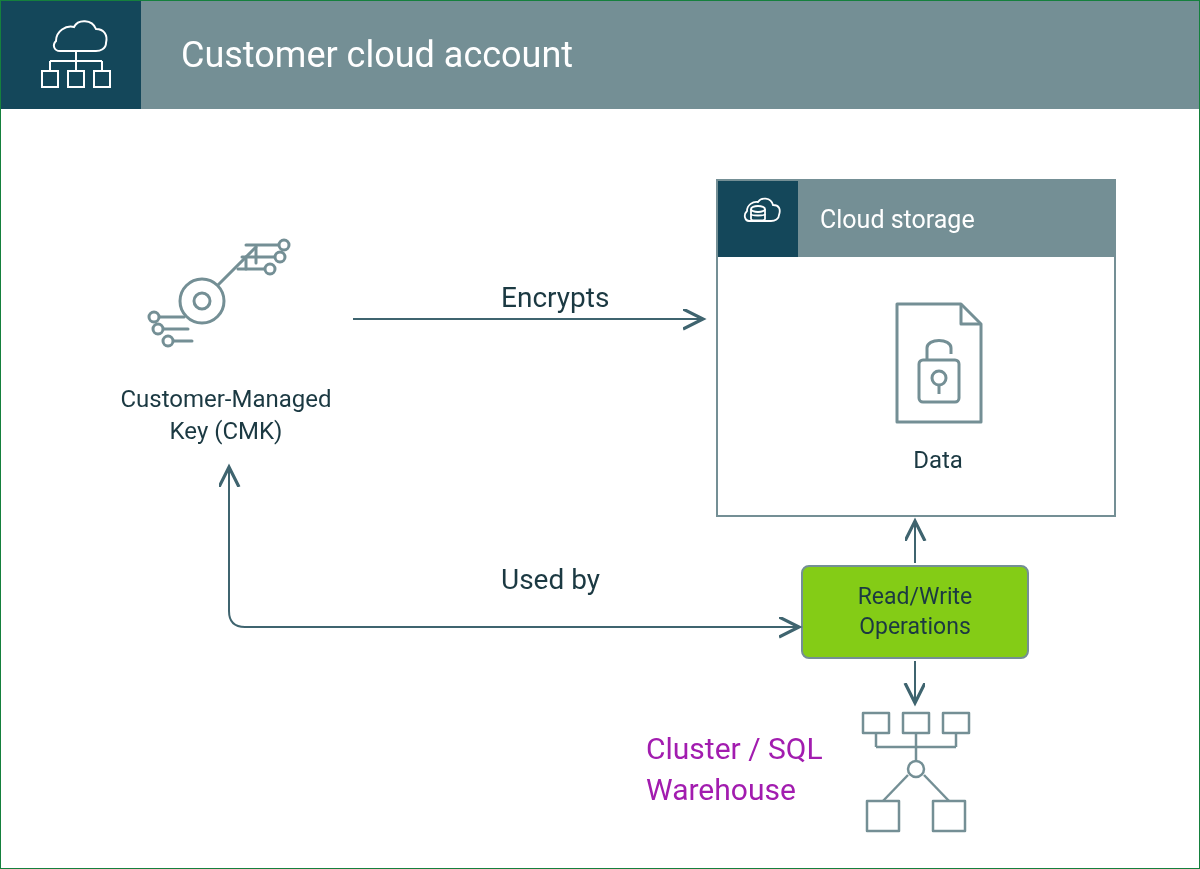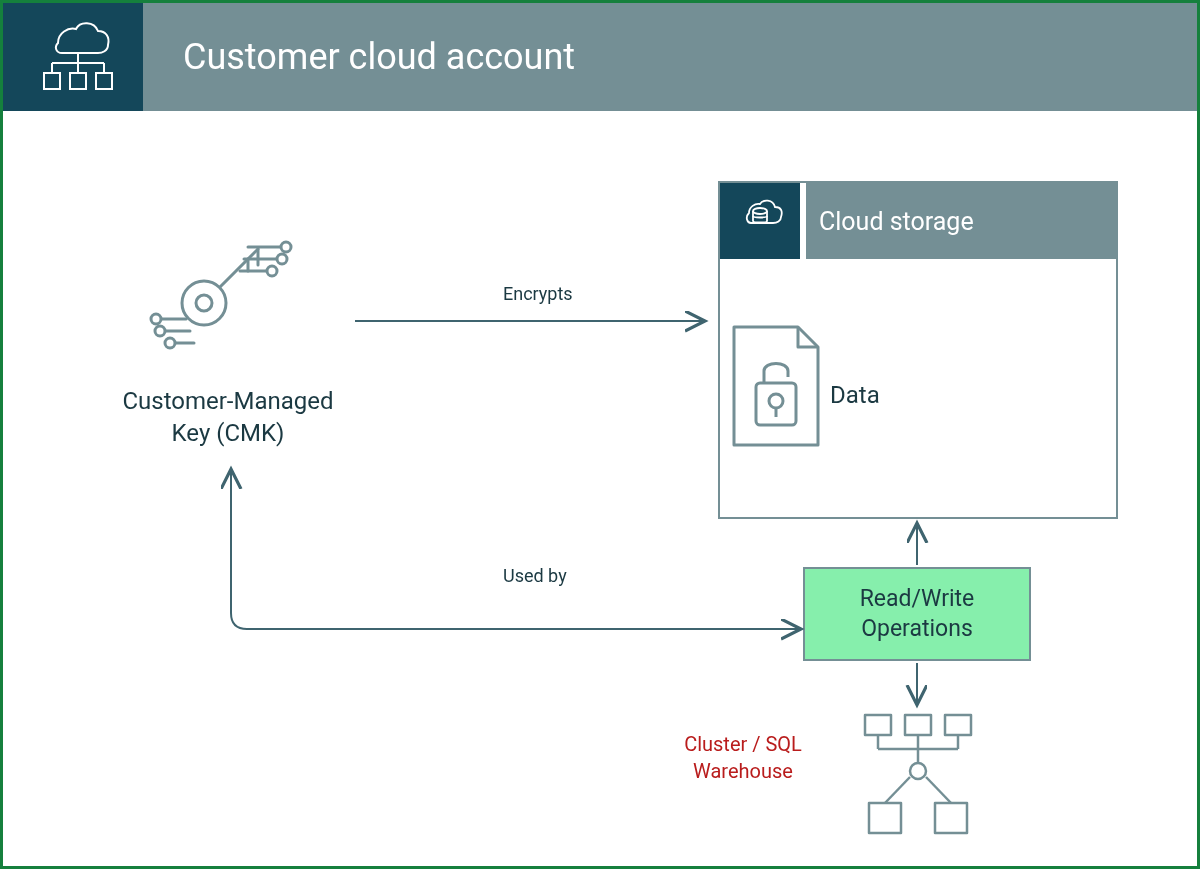--- a/index.html
+++ b/index.html
@@ -1,33 +1,33 @@
 <!DOCTYPE html>
 <html><head>
 <meta charset="utf-8">
 <style>
   * { box-sizing: border-box; margin: 0; padding: 0; }
   html, body { width: 1200px; height: 869px; font-family: -apple-system, BlinkMacSystemFont, "Segoe UI", Roboto, Helvetica, Arial, sans-serif; background: #fff; }
-  .frame { position: relative; width: 1200px; height: 869px; border: 3px solid #15803d; }
+  .frame { position: relative; width: 1200px; height: 869px; border: 1px solid #15803d; }
   .header { display: flex; align-items: stretch; height: 108px; }
   .header-icon-box { width: 140px; background: #14475a; display: flex; align-items: center; justify-content: center; }
   .header-title { flex: 1; background: #748f95; display: flex; align-items: center; padding-left: 40px; color: #fff; font-size: 36px; font-weight: 400; }
   .canvas { position: absolute; left: 0; top: 108px; right: 0; bottom: 0; }
   .cmk-block { position: absolute; left: 110px; top: 120px; width: 230px; text-align: center; color: #1b3942; }
   .cmk-label { margin-top: 20px; font-size: 24px; color: #1b3942; line-height: 1.35; }
   .cloud-storage { position: absolute; left: 715px; top: 70px; width: 400px; height: 338px; border: 2px solid #748f95; background: #fff; }
   .cs-header { display: flex; height: 76px; }
   .cs-icon-box { width: 80px; background: #14475a; display: flex; align-items: center; justify-content: center; }
-  .cs-title { flex: 1; background: #748f95; display: flex; align-items: center; padding-left: 13px; color: #fff; font-size: 25px; margin-left: 6px; }
-  .cs-body { display: flex; flex-direction: row; align-items: center; justify-content: flex-start; height: calc(100% - 76px); }
+  .cs-title { flex: 1; background: #748f95; display: flex; align-items: center; padding-left: 22px; color: #fff; font-size: 25px; }
+  .cs-body { display: flex; flex-direction: column; align-items: center; justify-content: center; height: calc(100% - 76px); padding-left: 44px; }
   .cs-data-label { margin-top: 14px; font-size: 24px; color: #1b3942; }
-  .rw-box { position: absolute; left: 800px; top: 456px; width: 228px; height: 94px; border: 2px solid #748f95; border-radius: 0; display: flex; align-items: center; justify-content: center; text-align: center; font-size: 23px; color: #1b3942; line-height: 1.3; background: #86efac; }
-  .cluster-label { position: absolute; left: 645px; top: 620px; width: 190px; text-align: center; font-size: 20px; color: #b91c1c; line-height: 1.35; }
+  .rw-box { position: absolute; left: 800px; top: 456px; width: 228px; height: 94px; border: 2px solid #748f95; border-radius: 8px; display: flex; align-items: center; justify-content: center; text-align: center; font-size: 23px; color: #1b3942; line-height: 1.3; background: #84cc16; }
+  .cluster-label { position: absolute; left: 645px; top: 620px; width: 190px; text-align: left; font-size: 30px; color: #a21caf; line-height: 1.35; }
   .cluster-icon { position: absolute; left: 850px; top: 598px; }
-  .edge-label { position: absolute; font-size: 18px; color: #1b3942; }
+  .edge-label { position: absolute; font-size: 28px; color: #1b3942; }
   svg { overflow: visible; }
 </style>
 </head>
 <body>
 
 <div class="frame">
 
   <div class="header">
     <div class="header-icon-box">
       <span>

